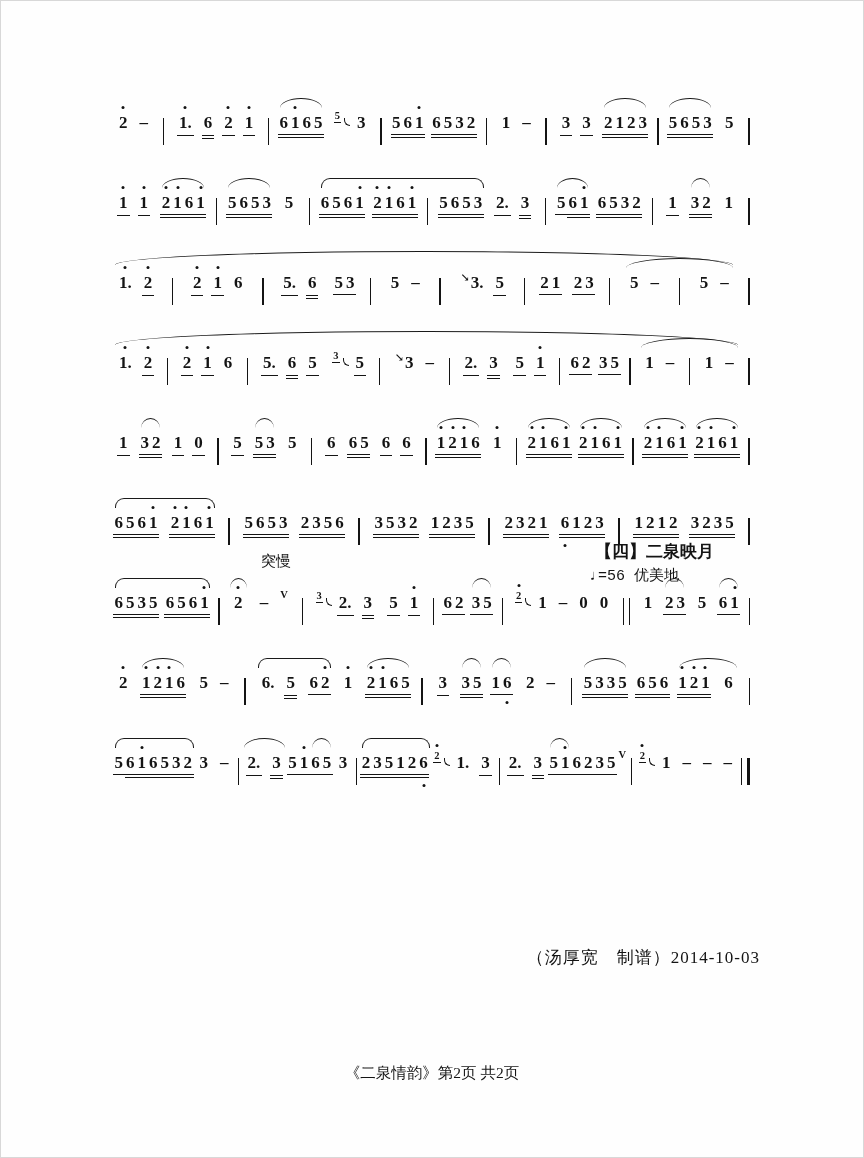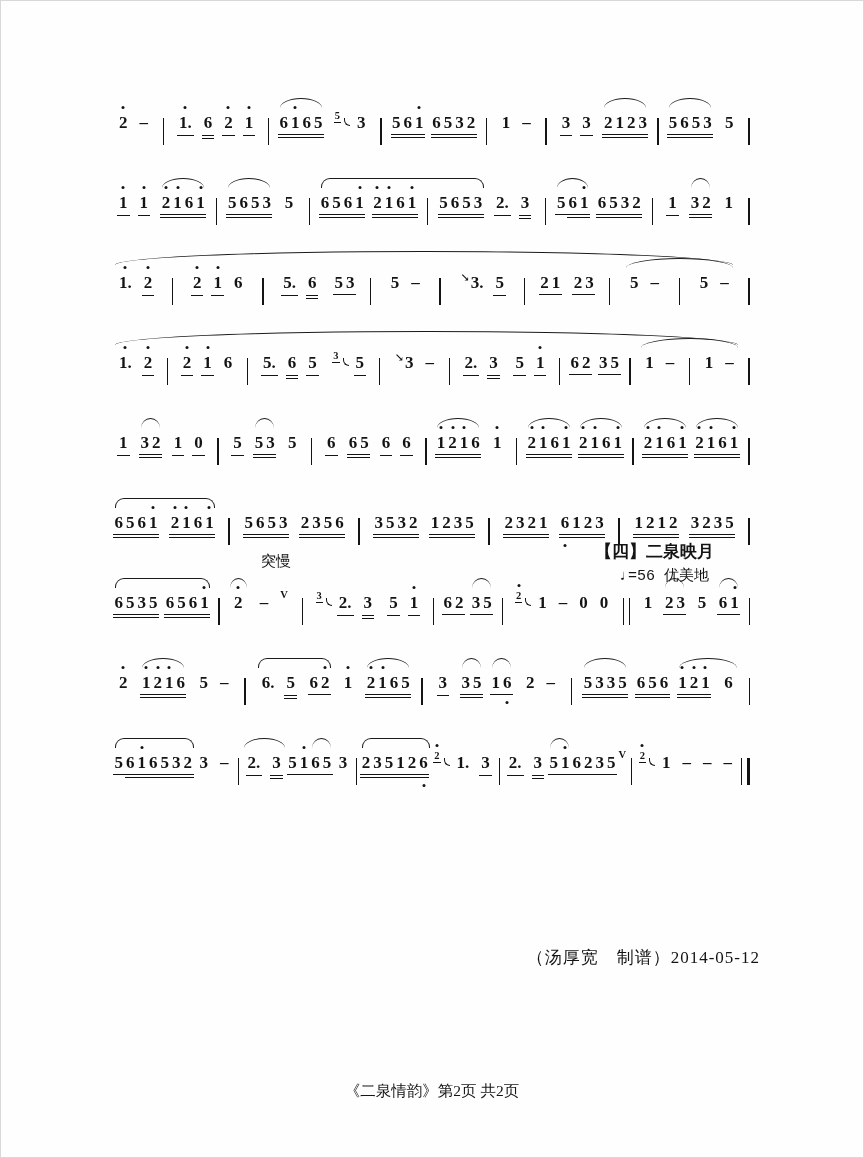--- a/index.html
+++ b/index.html
@@ -39,21 +39,21 @@
           border-radius:9px 9px 0 0;height:9px;}
   .arc.big{top:-13px;height:13px;}
   .slabel{position:absolute;font-size:15px;white-space:nowrap;
           font-family:Liberation Mono, monospace;}
   .slabel.bold{font-weight:700;font-size:17px;}
   
   .notes{position:absolute;left:140px;top:795px;width:592px;font-size:17.5px;line-height:25px;}
   .notes h3{margin:0 0 10px 0;font-size:18px;font-weight:700;}
   .notes p{margin:0;text-indent:2em;text-align:justify;}
   .credit{position:absolute;right:104px;top:946px;font-size:17px;letter-spacing:1px;}
-  .footer{position:absolute;left:0;right:0;top:1063px;text-align:center;font-size:15.5px;margin-top:18px;}
+  .footer{position:absolute;left:0;right:0;top:1063px;text-align:center;font-size:15.5px;}
 </style>
 </head>
 <body>
 
 <div class="page">
   <div class="score" id="score">
       <div class="sline">
         <div class="grp">
           <span class="note">2<i class="da"></i></span>
           <span class="note dash">–</span>
@@ -521,21 +521,21 @@
           <span class="note u1">1<i class="da"></i></span>
         </div>
         <div class="bar"></div>
         <div class="arc sq" style="left: 2px; width: 93px;"></div>
         <div class="arc rd" style="left: 117px; width: 17px;"></div>
         <div class="arc rd" style="left: 359px; width: 19px;"></div>
         <div class="arc rd" style="left: 552px; width: 19px;"></div>
         <div class="arc rd" style="left: 606px; width: 19px;"></div>
         <div class="slabel" style="left: 148px; top: -32px;">突慢</div>
         <div class="slabel bold" style="left: 482px; top: -44px;">【四】二泉映月</div>
-        <div class="slabel" style="left: 506px; top: -18px;">♩=56  优美地</div>
+        <div class="slabel" style="left: 476px; top: -18px;">♩=56  优美地</div>
       </div>
       <div class="sline sp2">
         <div class="grp">
           <span class="note">2<i class="da"></i></span>
         </div>
         <div class="grp tight">
           <span class="note u2">1<i class="da"></i></span>
           <span class="note u2">2<i class="da"></i></span>
           <span class="note u2">1<i class="da"></i></span>
           <span class="note u2">6</span>
@@ -688,15 +688,15 @@
         <div class="bar b3"></div>
         <div class="arc sq" style="left: 2px; width: 77px;"></div>
         <div class="arc rd" style="left: 131px; width: 41px;"></div>
         <div class="arc rd" style="left: 199px; width: 19px;"></div>
         <div class="arc sq" style="left: 249px; width: 66px;"></div>
         <div class="arc rd" style="left: 437px; width: 19px;"></div>
       </div>
     </div>
 
 
-  <div class="credit">（汤厚宽　制谱）2014-05-12</div>
+  <div class="credit">（汤厚宽　制谱）2014-10-03</div>
   <div class="footer">《二泉情韵》第2页  共2页</div>
 </div>
 
 </body></html>

